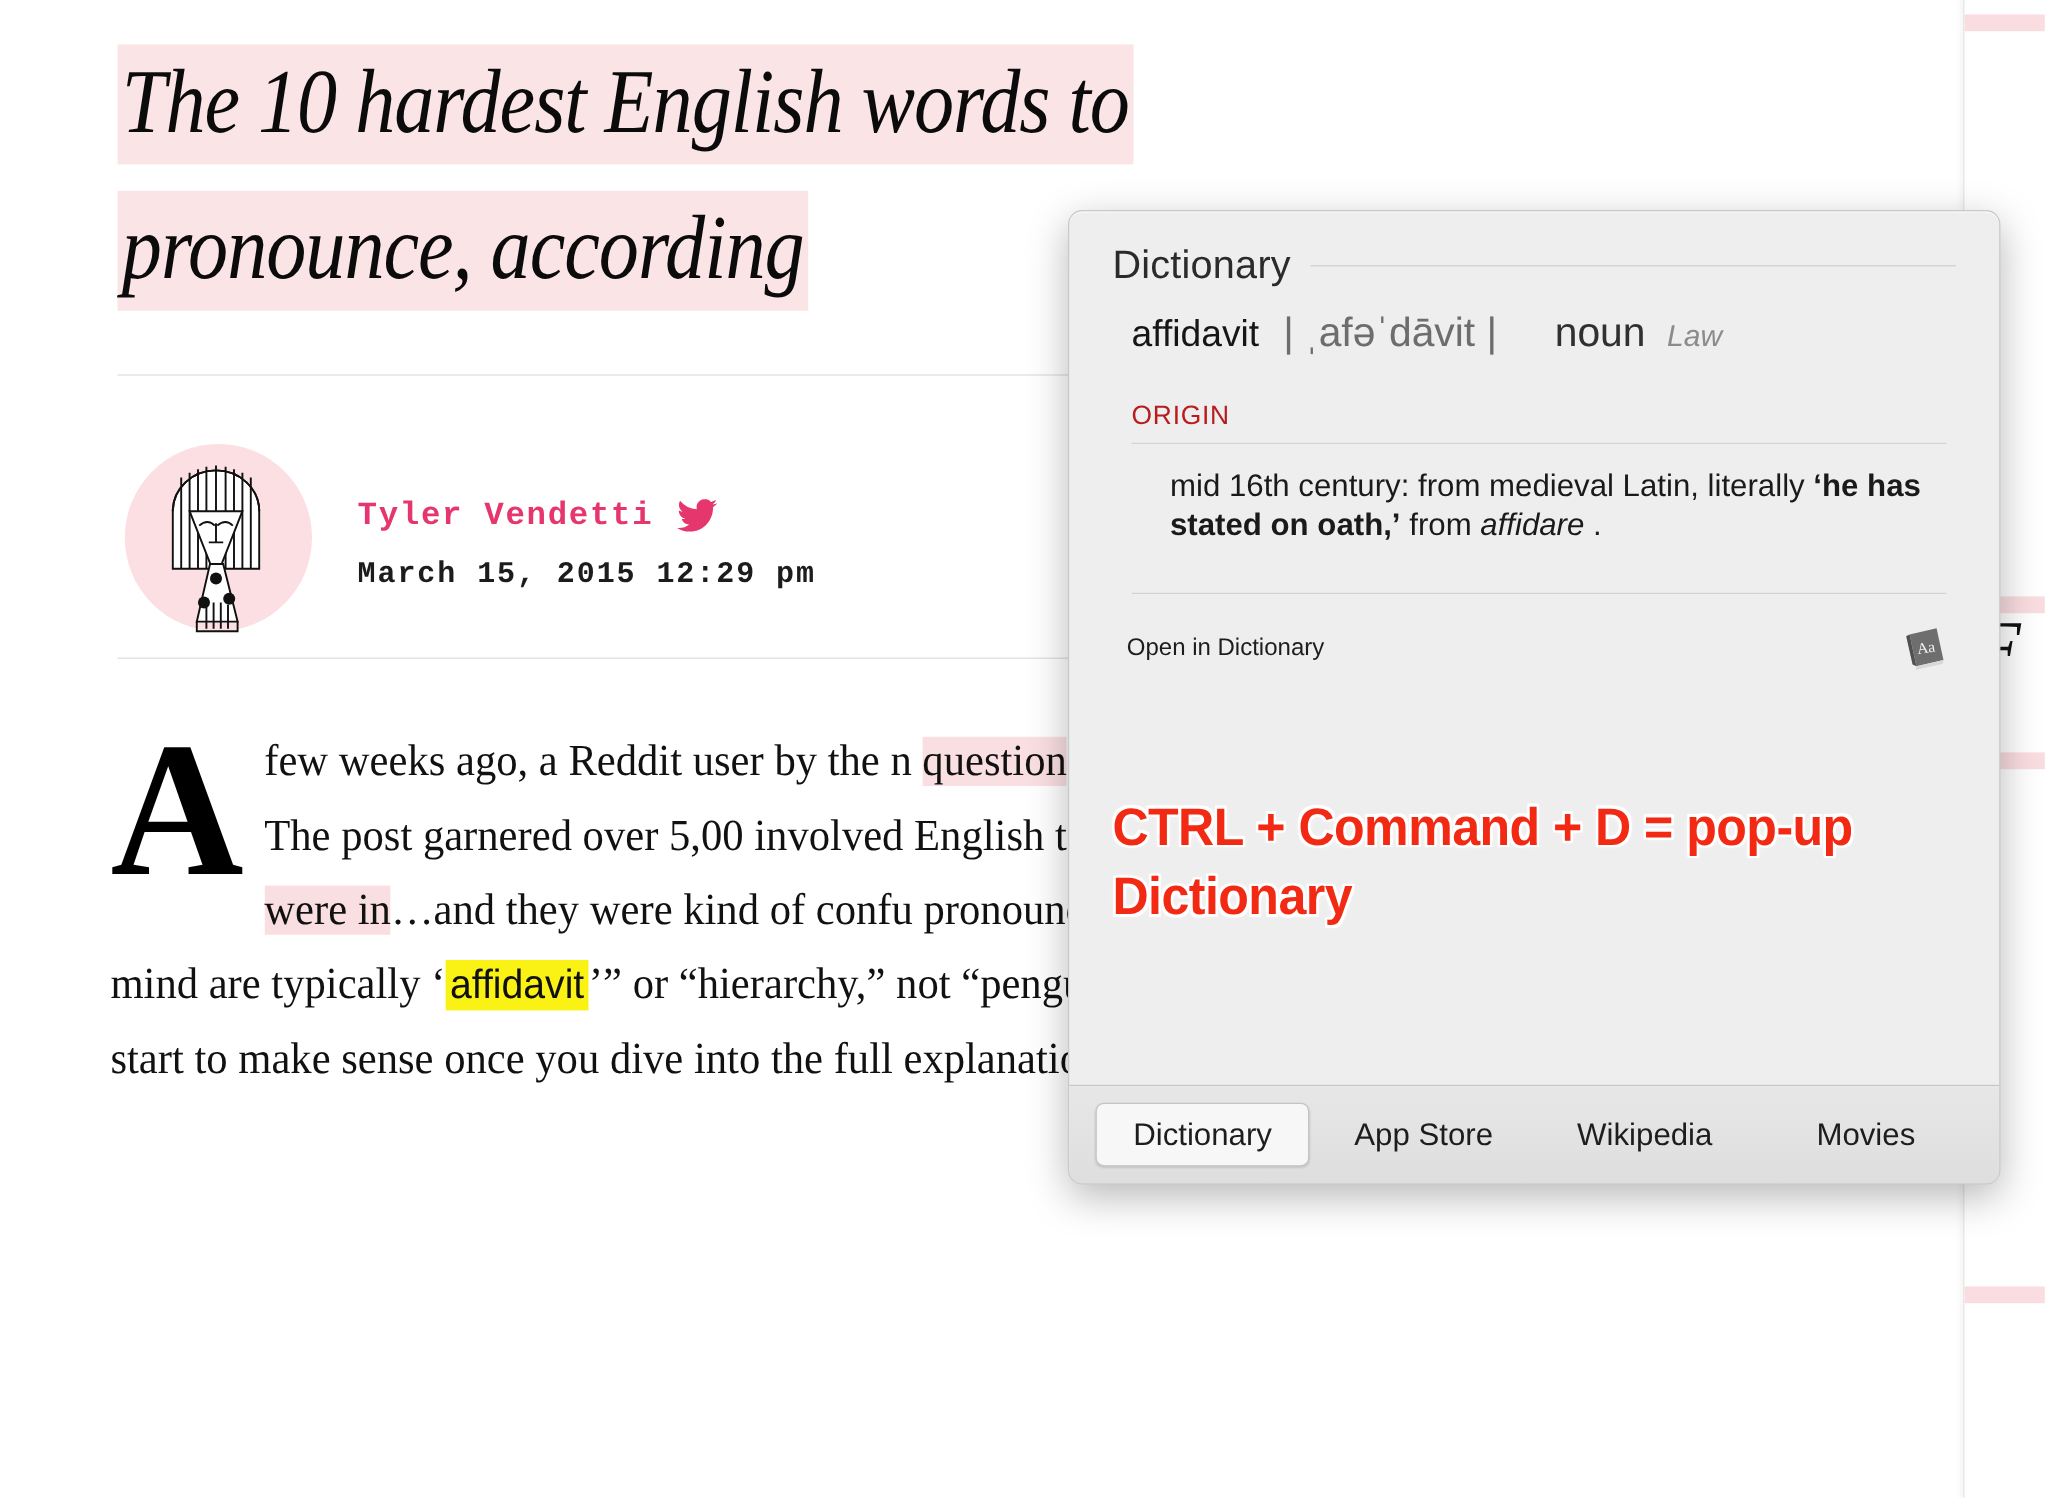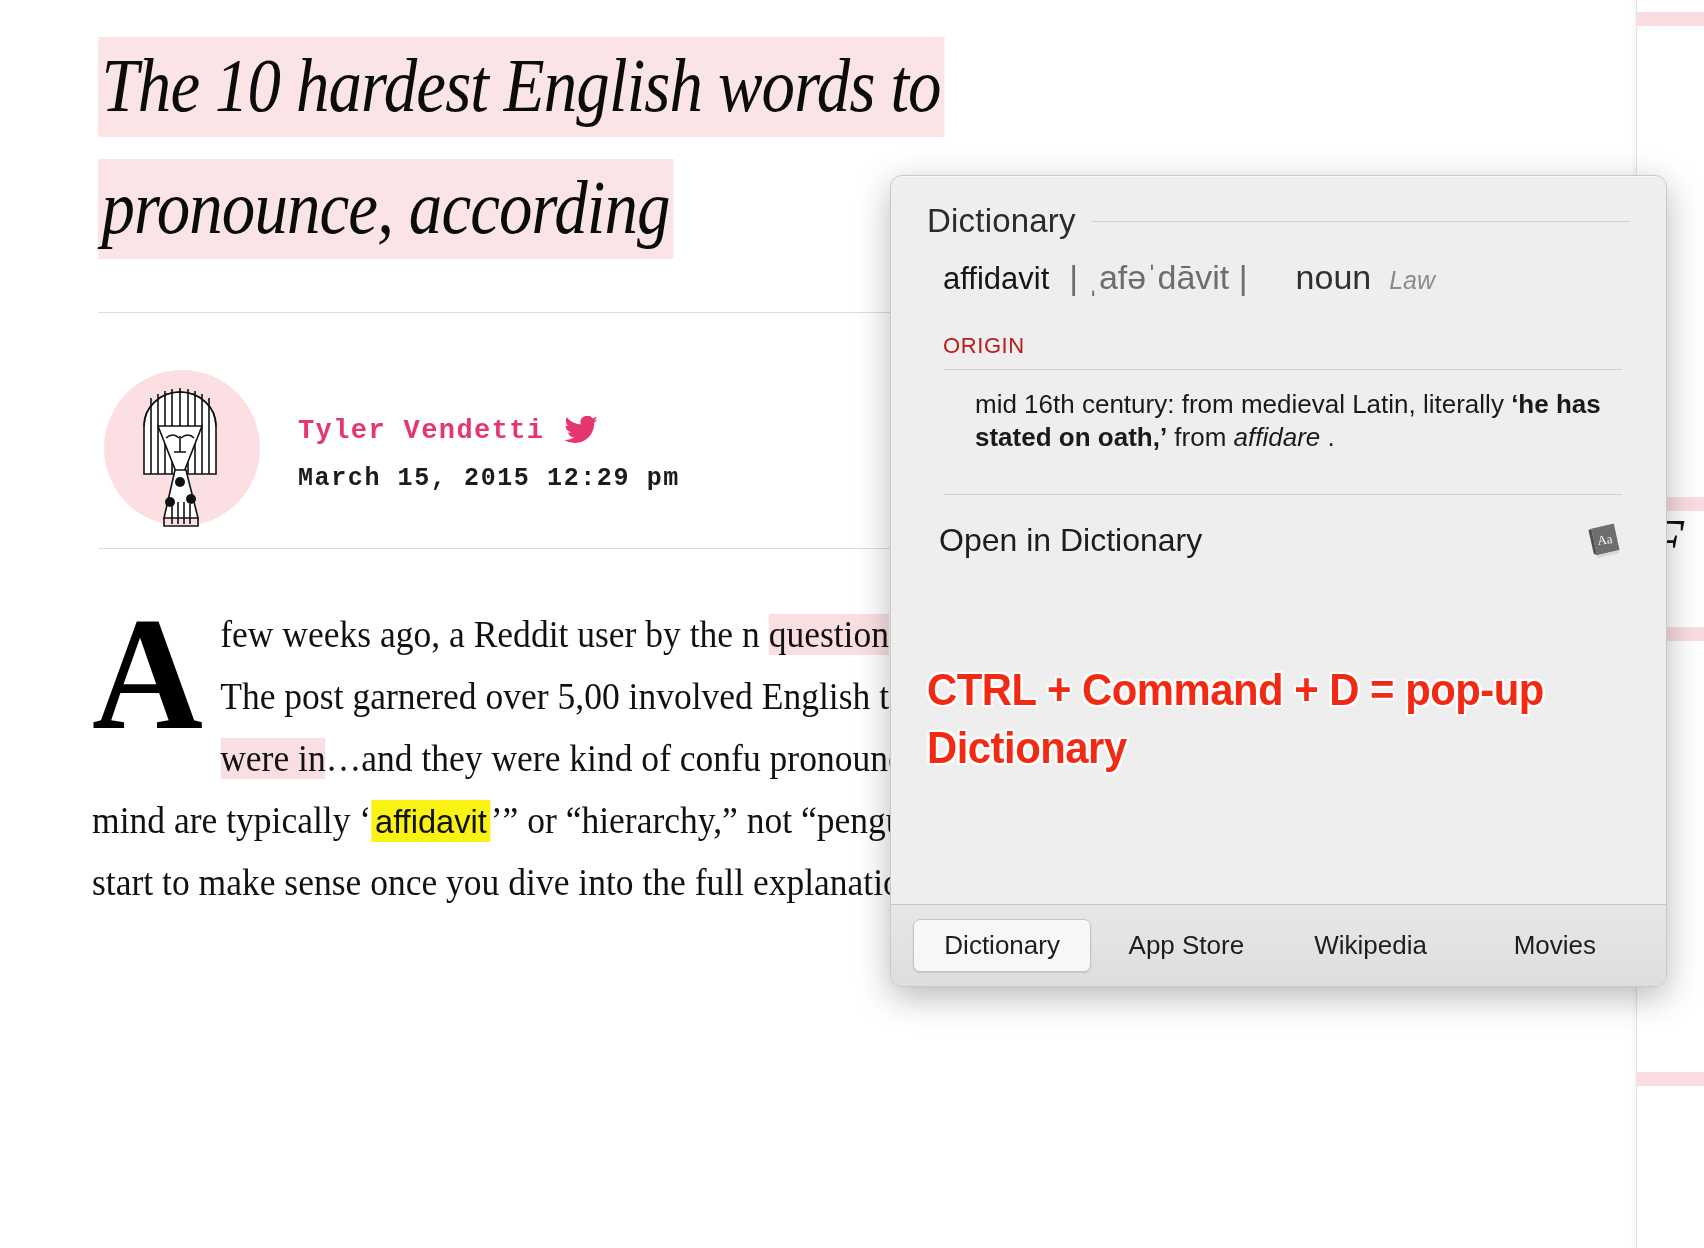--- a/index.html
+++ b/index.html
@@ -277,21 +277,21 @@
     height: 1px;
     background: #d3d3d3;
   }
   #open-row {
     display: flex;
     align-items: center;
     justify-content: space-between;
     margin: 24px 40px 0 48px;
   }
   #open-in-dictionary {
-    font-size: 32px;
+    font-size: 20px;
     color: #1d1d1d;
   }
   #book-icon { display: block; }
 
   #annotation {
     position: absolute;
     left: 36px;
     top: 485px;
     width: 700px;
     font-family: "Liberation Sans", sans-serif;

